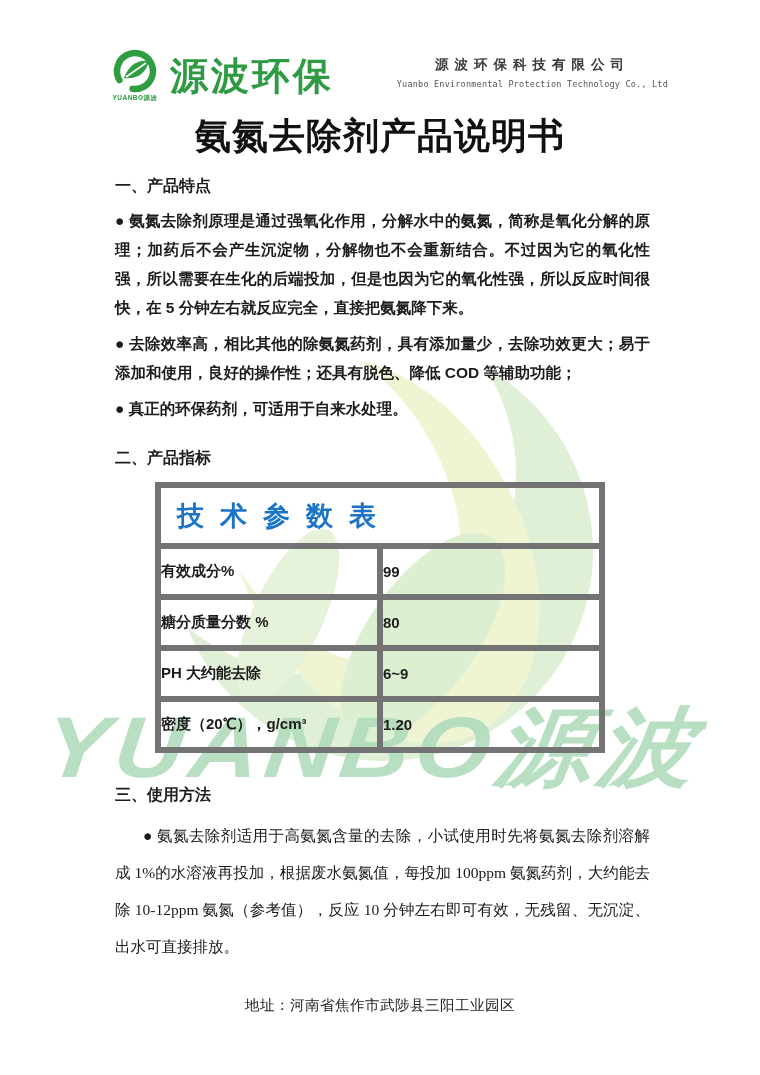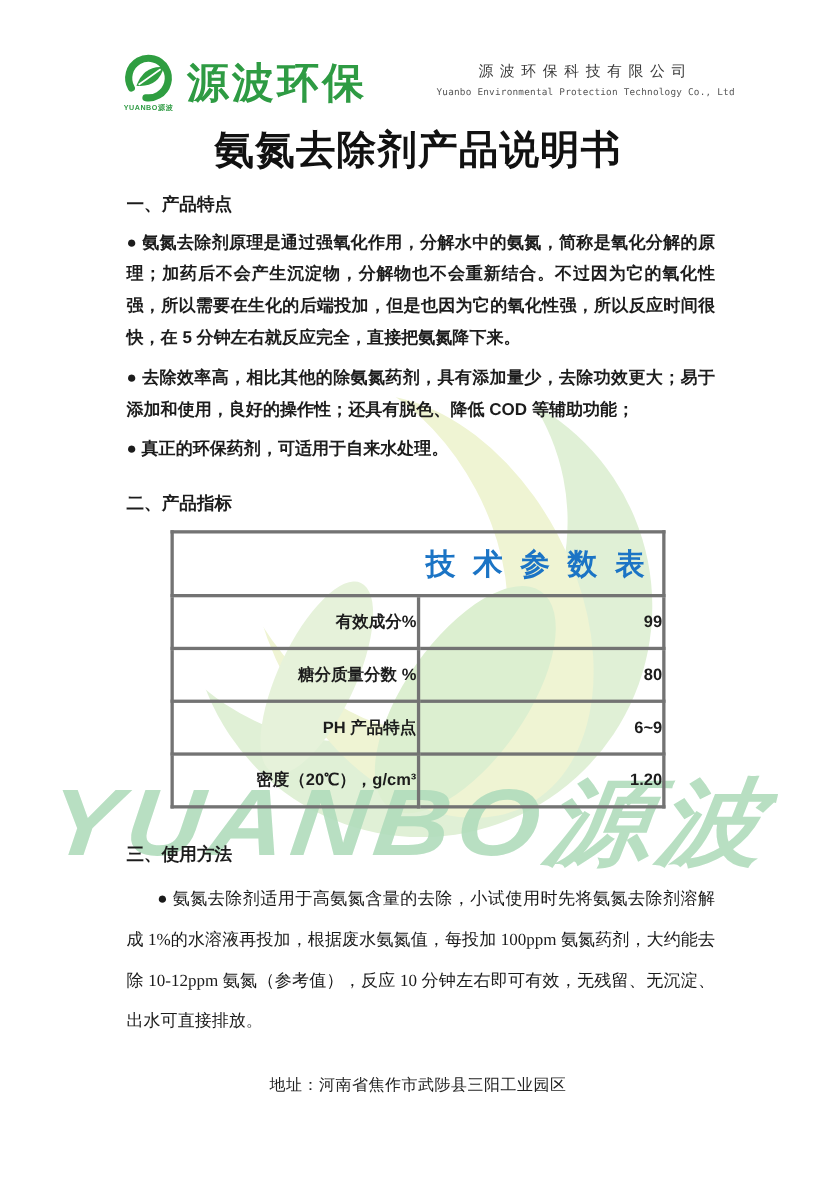--- a/index.html
+++ b/index.html
@@ -20,21 +20,21 @@
   .content{position:relative;z-index:1;}
   .header{
     display:flex;justify-content:space-between;align-items:flex-start;
     padding:48px 92px 0 108px;
   }
   .logo-block{display:flex;align-items:center;}
   .logo-icon-wrap{display:flex;flex-direction:column;align-items:center;margin-right:8px;}
   .logo-sub{font-size:6.5px;font-weight:700;color:#2e9b43;letter-spacing:.5px;margin-top:-2px;}
   .brand-cn{font-size:38px;font-weight:800;color:#2e9b43;letter-spacing:3px;line-height:48px;}
   .company-block{text-align:center;padding-top:8px;}
-  .company-cn{font-size:13.5px;font-weight:400;color:#3a3a3a;letter-spacing:6px;}
+  .company-cn{font-size:13.5px;font-weight:700;color:#3a3a3a;letter-spacing:6px;}
   .company-en{font-size:8.5px;color:#555;font-family:"DejaVu Sans Mono",monospace;margin-top:5px;letter-spacing:.2px;}
   .doc-title{
     text-align:center;font-size:36px;font-weight:700;color:#111;
     letter-spacing:1px;margin:10px 0 0 0;line-height:46px;
   }
   .sec{padding:0 110px 0 115px;}
   .sec-h{font-size:16px;font-weight:700;color:#1c1c1c;margin:0;}
   .h1-h{margin-top:17px;}
   .h2-h{margin-top:25px;}
   .h3-h{margin-top:32px;}
@@ -42,21 +42,21 @@
     margin:0 0 7px 0;font-size:15.5px;font-weight:700;line-height:29px;
     text-align:justify;color:#1c1c1c;
   }
   .bullets{margin-top:9px;}
   
   .spec-table{
     border-collapse:collapse;margin:13px 0 0 40px;width:450px;
     table-layout:fixed;background:transparent;
   }
   .spec-table td{
-    border:3px solid #737373;text-align:right;vertical-align:middle;
+    border:6px solid #737373;text-align:left;vertical-align:middle;
     font-weight:700;font-size:15px;color:#1c1c1c;padding:0;
   }
   .spec-table .t-title{
     height:55px;font-size:27px;font-weight:700;letter-spacing:16px;
     color:#1b74c5;text-indent:16px;
   }
   .spec-table .t-row td{height:45px;}
   .spec-table .col-label{width:207px;}
   .spec-table .col-value{width:243px;}
   
@@ -126,21 +126,21 @@
           </tr>
           <tr class="t-row">
             <td class="col-label">有效成分%</td>
             <td class="col-value">99</td>
           </tr>
           <tr class="t-row">
             <td class="col-label">糖分质量分数 %</td>
             <td class="col-value">80</td>
           </tr>
           <tr class="t-row">
-            <td class="col-label">PH 产品特点</td>
+            <td class="col-label">PH 大约能去除</td>
             <td class="col-value">6~9</td>
           </tr>
           <tr class="t-row">
             <td class="col-label">密度（20℃），g/cm³</td>
             <td class="col-value">1.20</td>
           </tr>
         </tbody>
       </table>
     </div>
 

